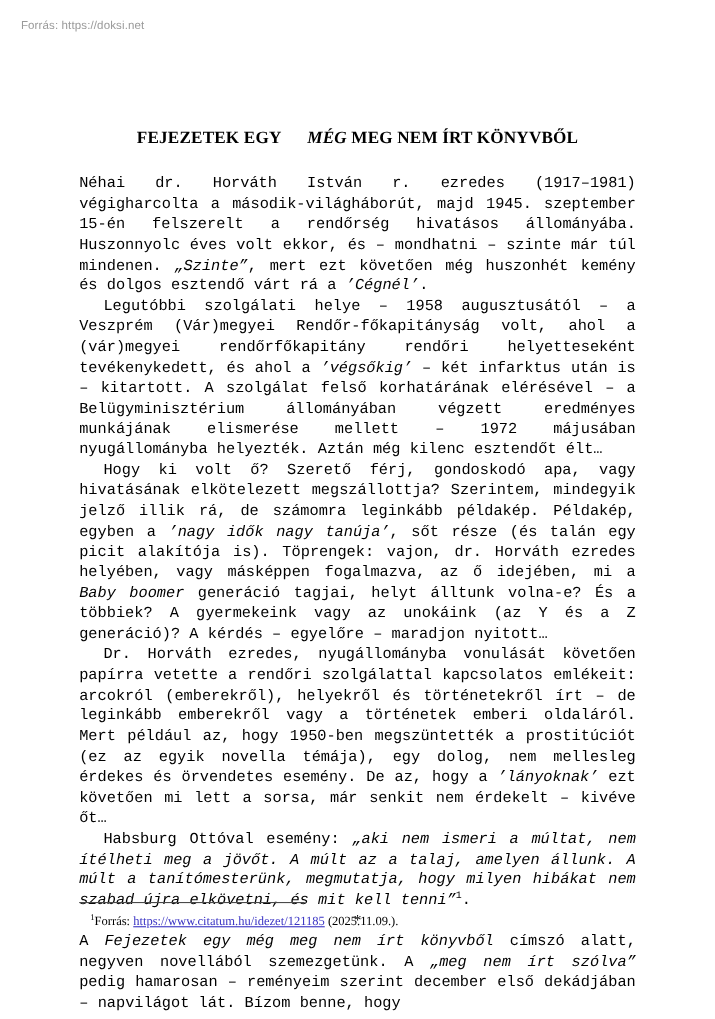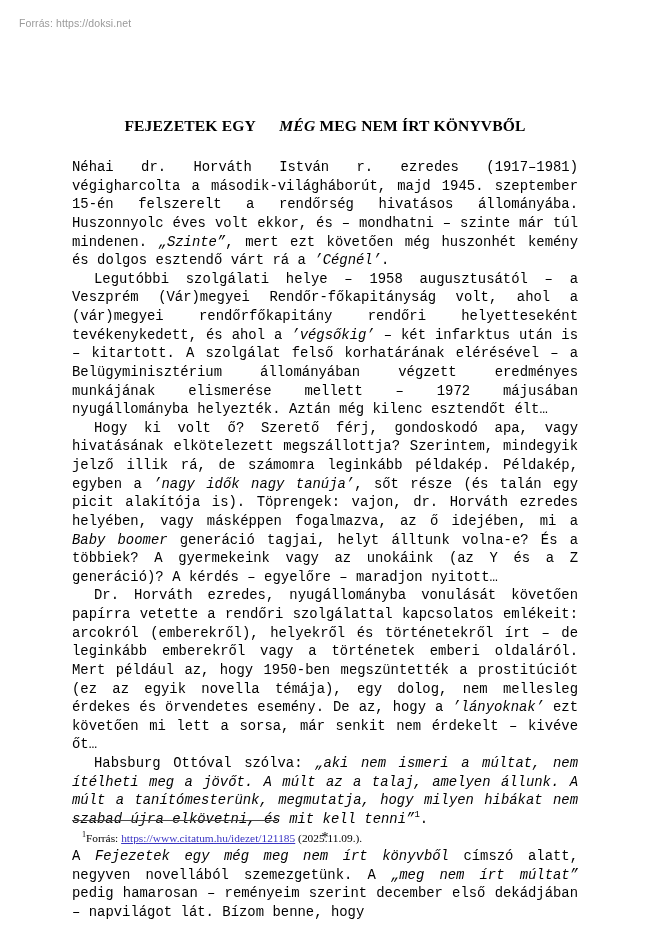--- a/index.html
+++ b/index.html
@@ -149,25 +149,25 @@
     <div class="body-block">
 
       <p class="para no-indent"><span>Néhai dr. Horváth István r. ezredes (1917–1981) végigharcolta a második-világháborút, majd 1945. szeptember 15-én felszerelt a rendőrség hivatásos állományába. Huszonnyolc éves volt ekkor, és – mondhatni – szinte már túl mindenen. </span><span class="i">„Szinte”</span><span>, mert ezt követően még huszonhét kemény és dolgos esztendő várt rá a </span><span class="i">’Cégnél’</span><span>.</span></p>
 
       <p class="para"><span>Legutóbbi szolgálati helye – 1958 augusztusától – a Veszprém (Vár)megyei Rendőr-főkapitányság volt, ahol a (vár)megyei rendőrfőkapitány rendőri helyetteseként tevékenykedett, és ahol a </span><span class="i">’végsőkig’</span><span> – két infarktus után is – kitartott. A szolgálat felső korhatárának elérésével – a Belügyminisztérium állományában végzett eredményes munkájának elismerése mellett – 1972 májusában nyugállományba helyezték. Aztán még kilenc esztendőt élt…</span></p>
 
       <p class="para"><span>Hogy ki volt ő? Szerető férj, gondoskodó apa, vagy hivatásának elkötelezett megszállottja? Szerintem, mindegyik jelző illik rá, de számomra leginkább példakép. Példakép, egyben a </span><span class="i">’nagy idők nagy tanúja’</span><span>, sőt része (és talán egy picit alakítója is). Töprengek: vajon, dr. Horváth ezredes helyében, vagy másképpen fogalmazva, az ő idejében, mi a </span><span class="i">Baby boomer</span><span> generáció tagjai, helyt álltunk volna-e?  És a többiek? A gyermekeink vagy az unokáink (az Y és a Z generáció)? A kérdés – egyelőre – maradjon nyitott…</span></p>
 
       <p class="para"><span>Dr. Horváth ezredes, nyugállományba vonulását követően papírra vetette a rendőri szolgálattal kapcsolatos emlékeit: arcokról (emberekről), helyekről és történetekről írt – de leginkább emberekről vagy a történetek emberi oldaláról. Mert például az, hogy 1950-ben megszüntették a prostitúciót (ez az egyik novella témája), egy dolog, nem mellesleg érdekes és örvendetes esemény. De az, hogy a </span><span class="i">’lányoknak’</span><span> ezt követően mi lett a sorsa, már senkit nem érdekelt – kivéve őt…</span></p>
 
-      <p class="para"><span>Habsburg Ottóval szólva: </span><span class="i">„aki nem ismeri a múltat, nem ítélheti meg a jövőt. A múlt az a talaj, amelyen állunk. A múlt a tanítómesterünk, megmutatja, hogy milyen hibákat nem szabad újra elkövetni, és mit kell tenni”</span><sup class="fn-ref">1</sup><span>.</span></p>
+      <p class="para"><span>Habsburg Ottóval esemény: </span><span class="i">„aki nem ismeri a múltat, nem ítélheti meg a jövőt. A múlt az a talaj, amelyen állunk. A múlt a tanítómesterünk, megmutatja, hogy milyen hibákat nem szabad újra elkövetni, és mit kell tenni”</span><sup class="fn-ref">1</sup><span>.</span></p>
 
       <p class="separator">*</p>
 
-      <p class="para no-indent"><span>A </span><span class="i">Fejezetek egy még meg nem írt könyvből</span><span> címszó alatt, negyven novellából szemezgetünk. A </span><span class="i">„meg nem írt múltat”</span><span> pedig hamarosan – reményeim szerint december első dekádjában – napvilágot lát. Bízom benne, hogy</span></p>
+      <p class="para no-indent"><span>A </span><span class="i">Fejezetek egy még meg nem írt könyvből</span><span> címszó alatt, negyven novellából szemezgetünk. A </span><span class="i">„meg nem írt szólva”</span><span> pedig hamarosan – reményeim szerint december első dekádjában – napvilágot lát. Bízom benne, hogy</span></p>
 
     </div>
   </div>
 
   <div class="footnote-area">
     <hr class="footnote-rule">
     <p class="footnote"><sup>1</sup><span>Forrás: </span><span class="link">https://www.citatum.hu/idezet/121185</span><span> (2025.11.09.).</span></p>
   </div>
 
 </div>

